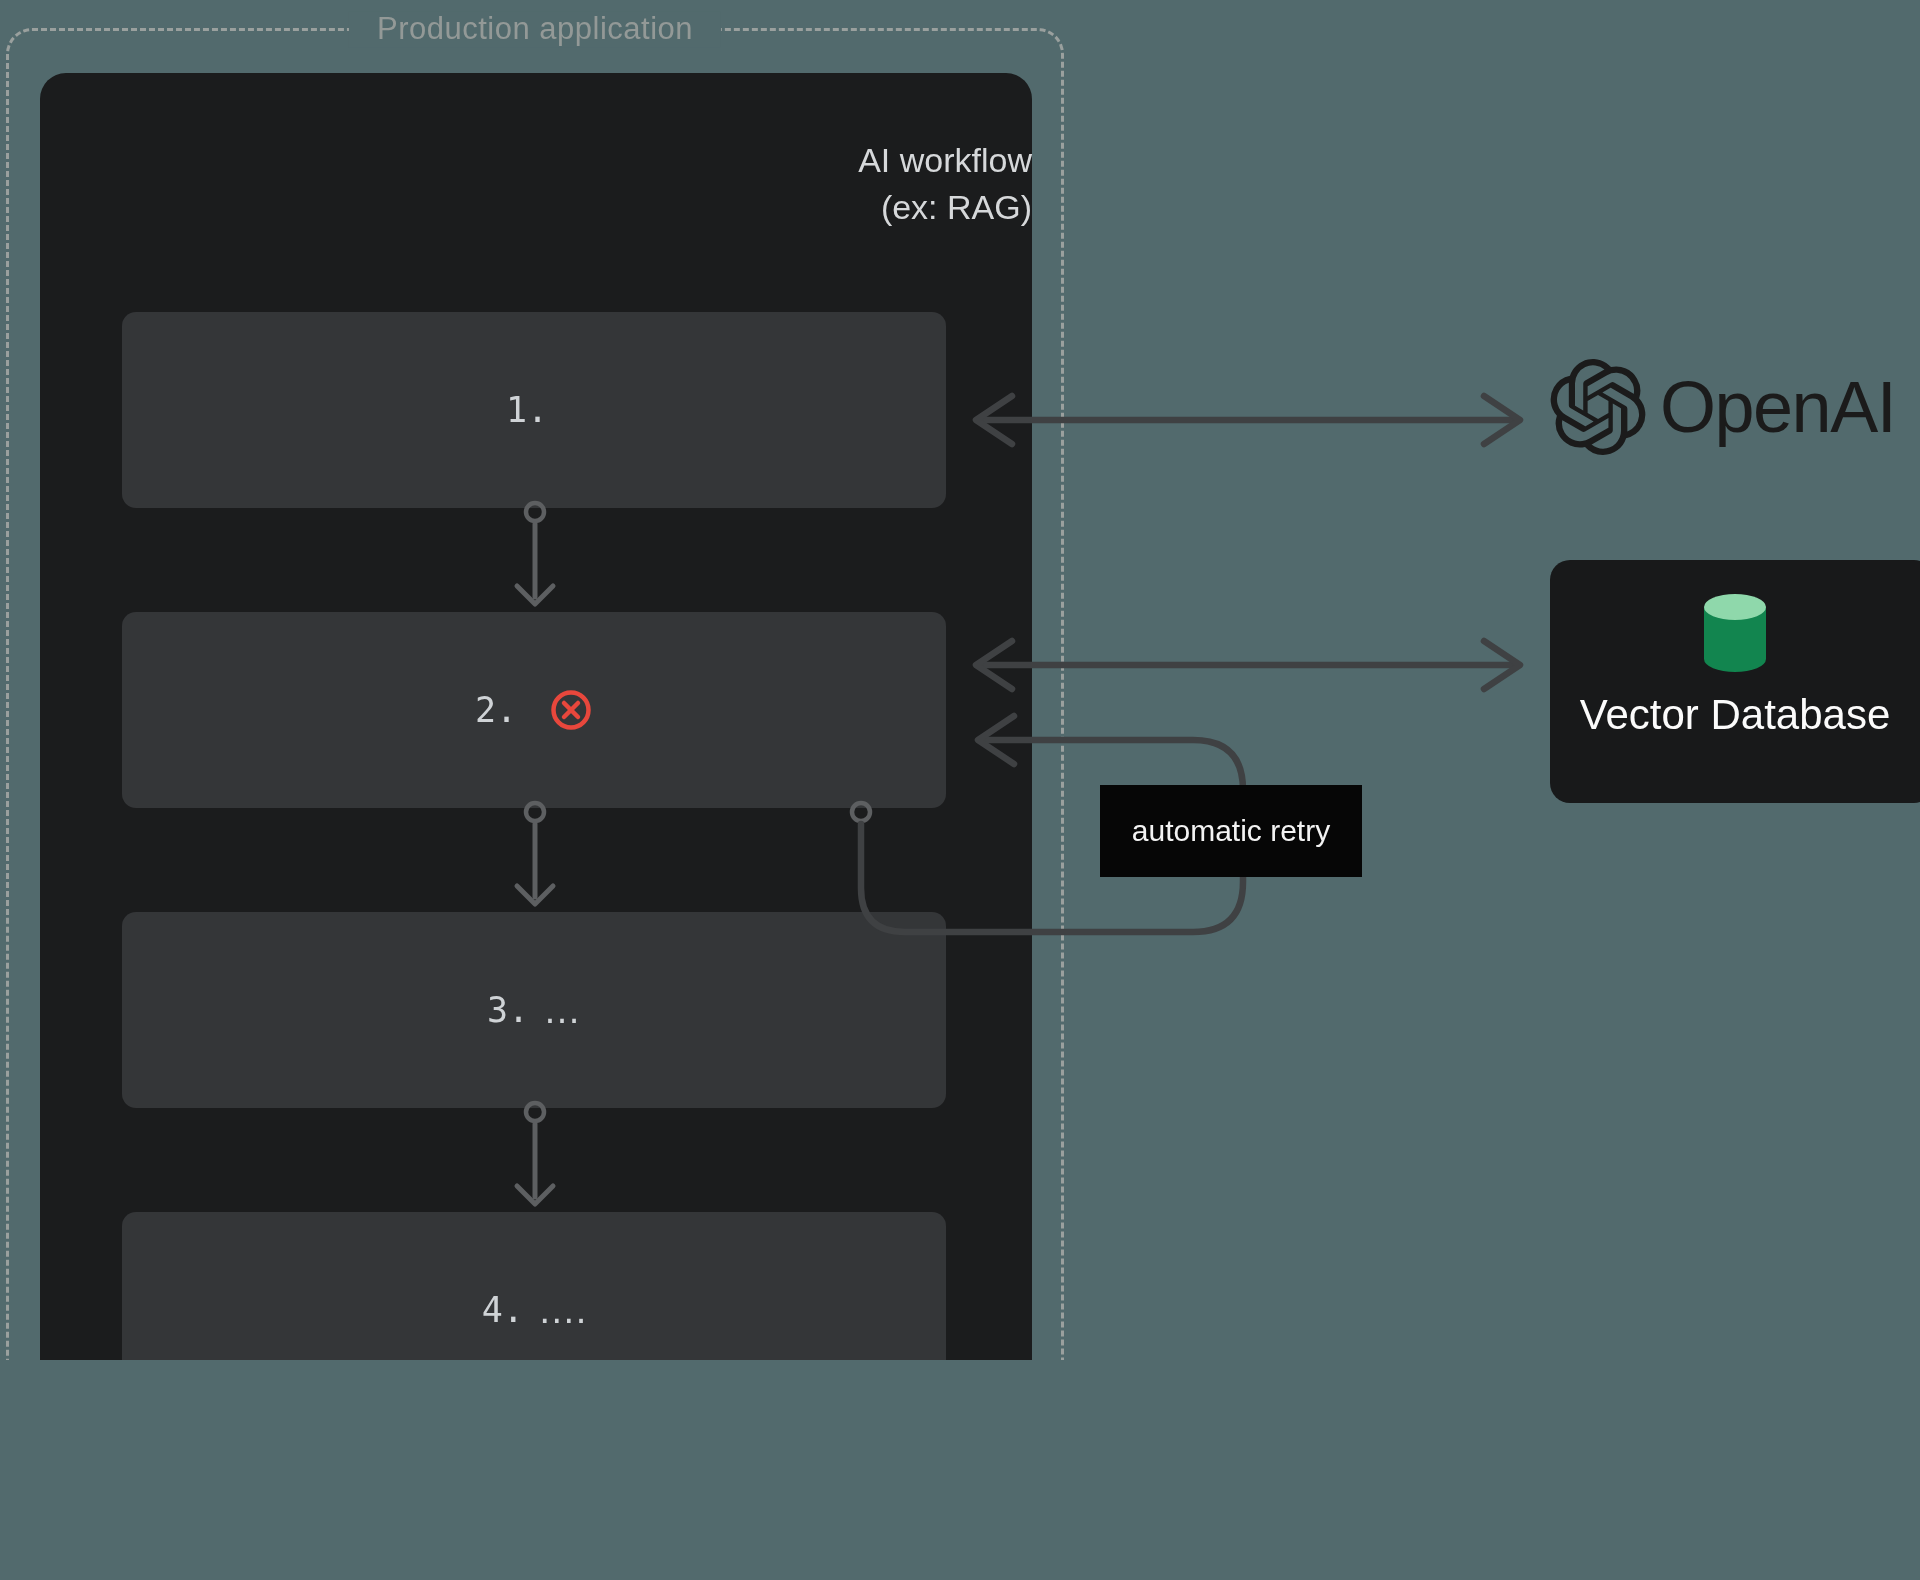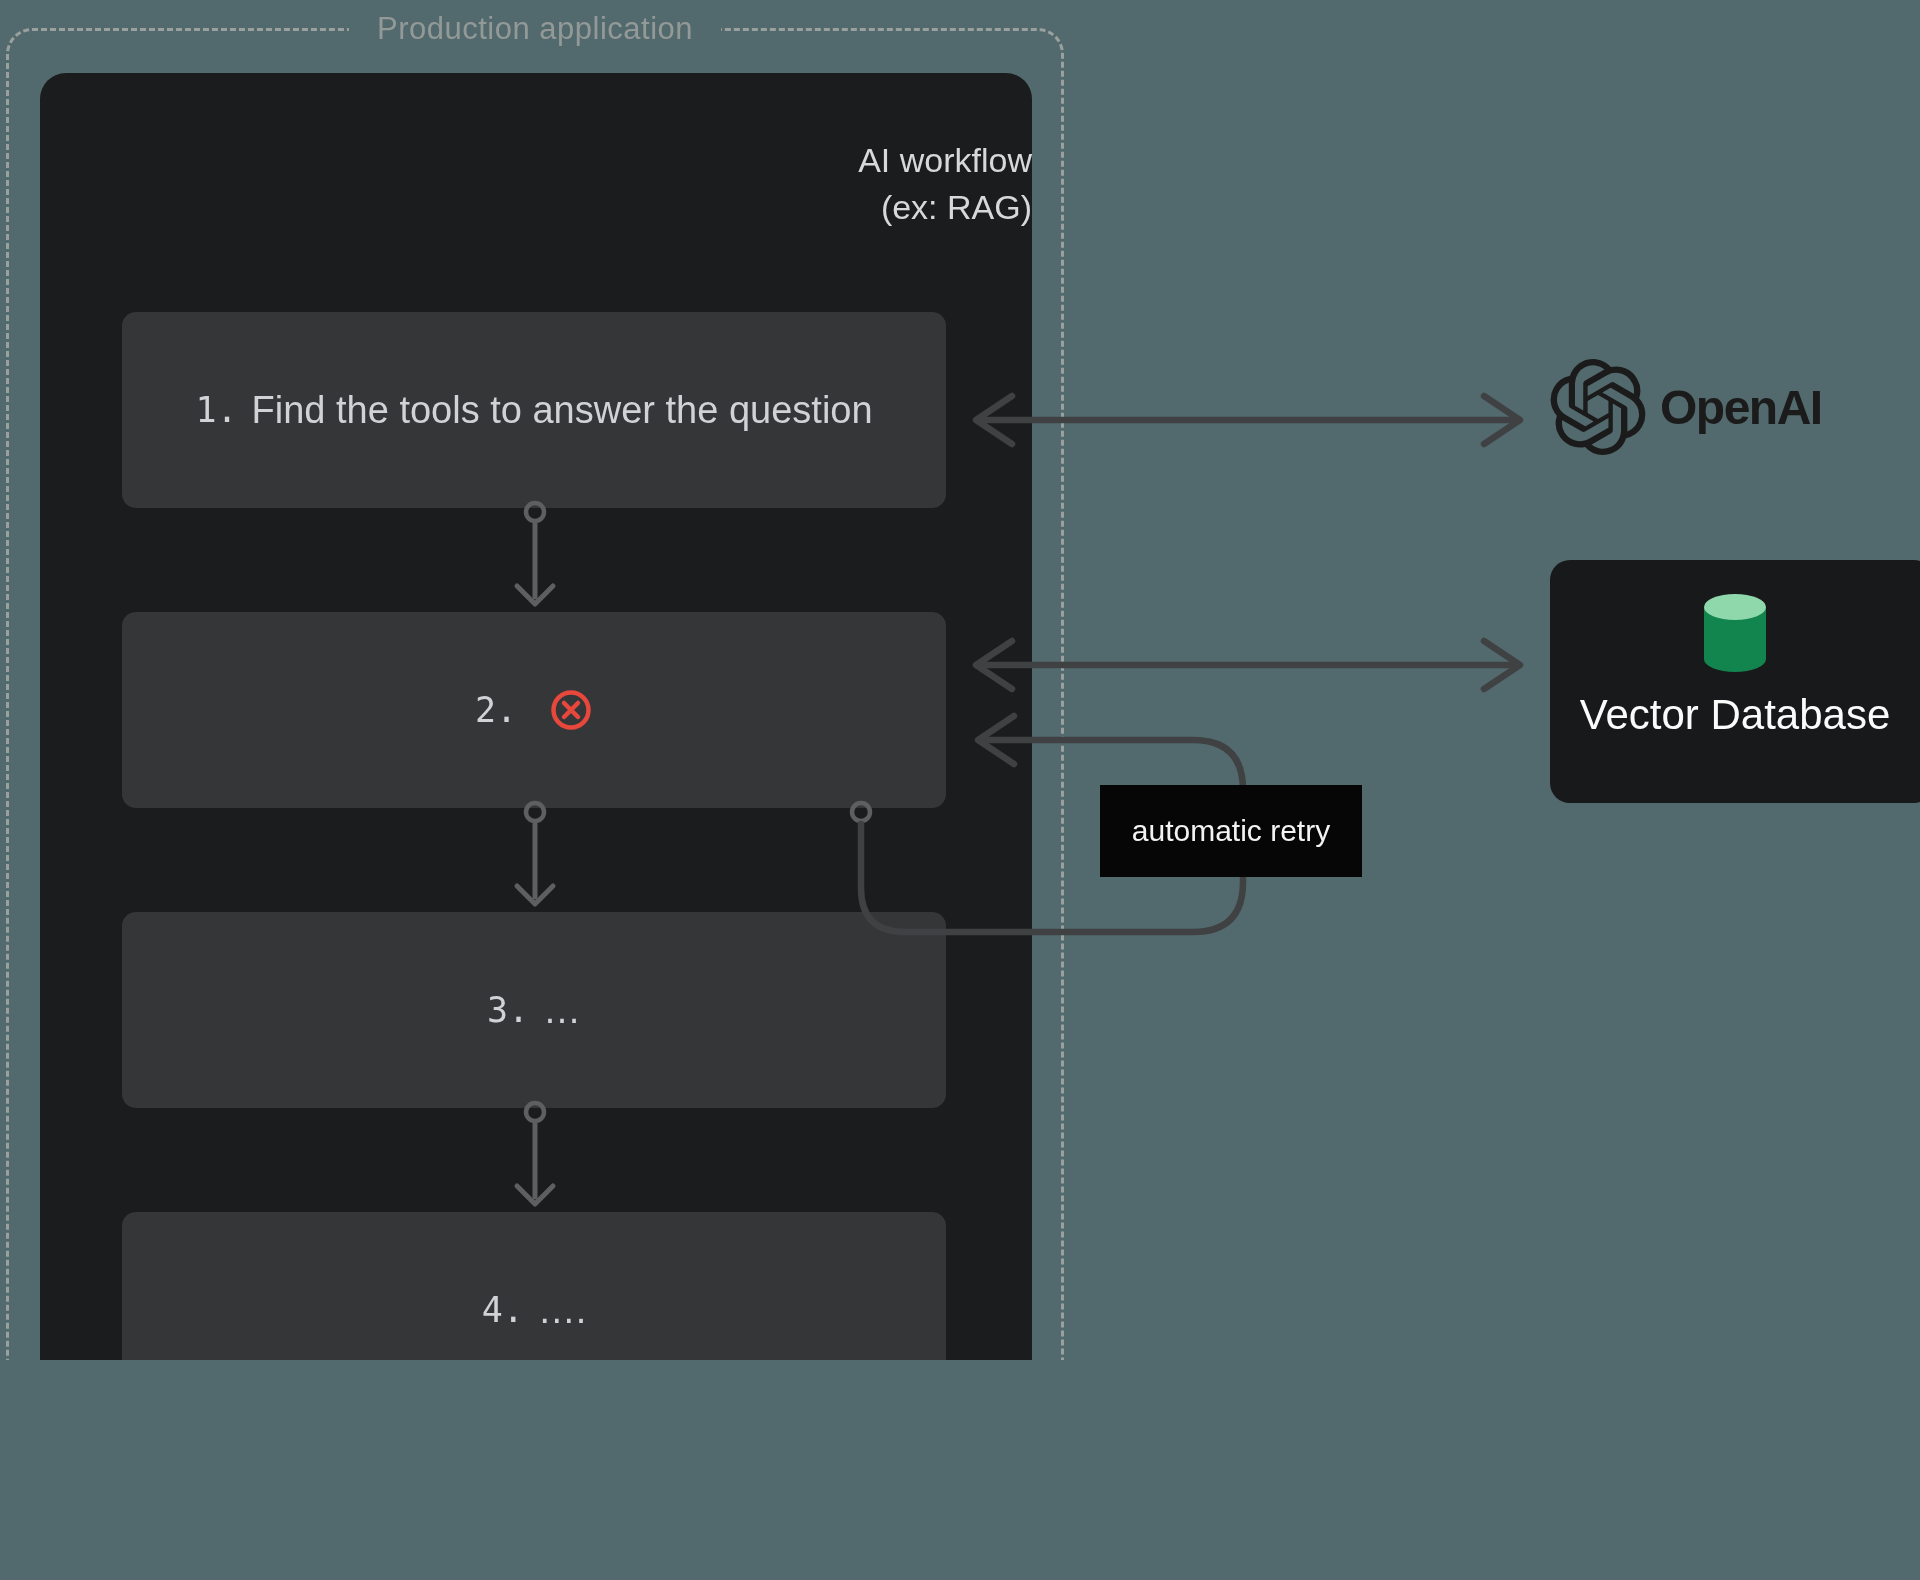--- a/index.html
+++ b/index.html
@@ -71,21 +71,21 @@
     font-size: 30px; display: flex; align-items: center; justify-content: center;
   }
 
   
   .openai {
     position: absolute; left: 1550px; top: 358px; height: 98px;
     display: flex; align-items: center; gap: 14px;
   }
   .openai svg { width: 96px; height: 96px; fill: var(--c-logo-ink, #1b1b1b); }
   .openai .wordmark {
-    font-size: 48px; font-weight: bold; letter-spacing: -1.5px;
+    font-size: 72px; font-weight: normal; letter-spacing: -1.5px;
     color: var(--c-logo-ink, #1b1b1b);
   }
 
   
   .vectordb {
     position: absolute; left: 1550px; top: 560px; width: 384px; height: 243px;
     background: var(--c-card-bg, #18191a); border-radius: 20px;
   }
   .vectordb .cyl { position: absolute; left: 154px; top: 34px; width: 62px; height: 80px; }
   .vectordb .db-label {
@@ -105,21 +105,20 @@
 
   <div class="panel">
     <div class="panel-title">
       <div>AI workflow</div>
       <div>(ex: RAG)</div>
     </div>
   </div>
 
   <div class="step step-1">
     <span class="num">1.</span>
-    <span class="txt">Find the tools to answer the question</span>
   </div>
 
   <div class="step step-2">
     <span class="num">2.</span>
     <svg class="error-badge" viewBox="0 0 44 44">
       <circle cx="22" cy="22" r="17.5"></circle>
       <line x1="15" y1="15" x2="29" y2="29"></line>
       <line x1="29" y1="15" x2="15" y2="29"></line>
     </svg>
   </div>

